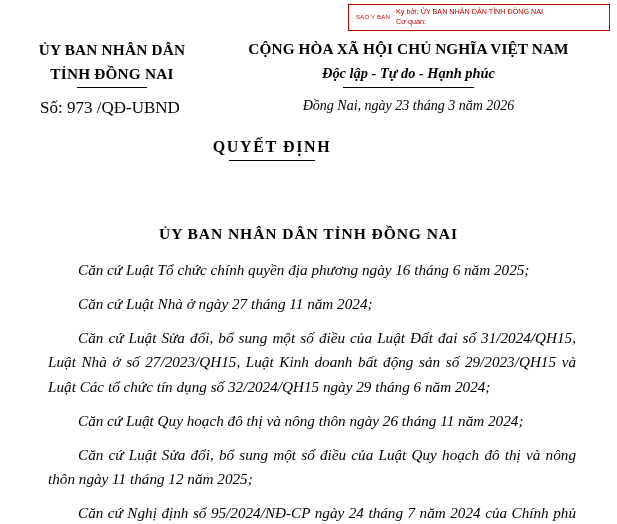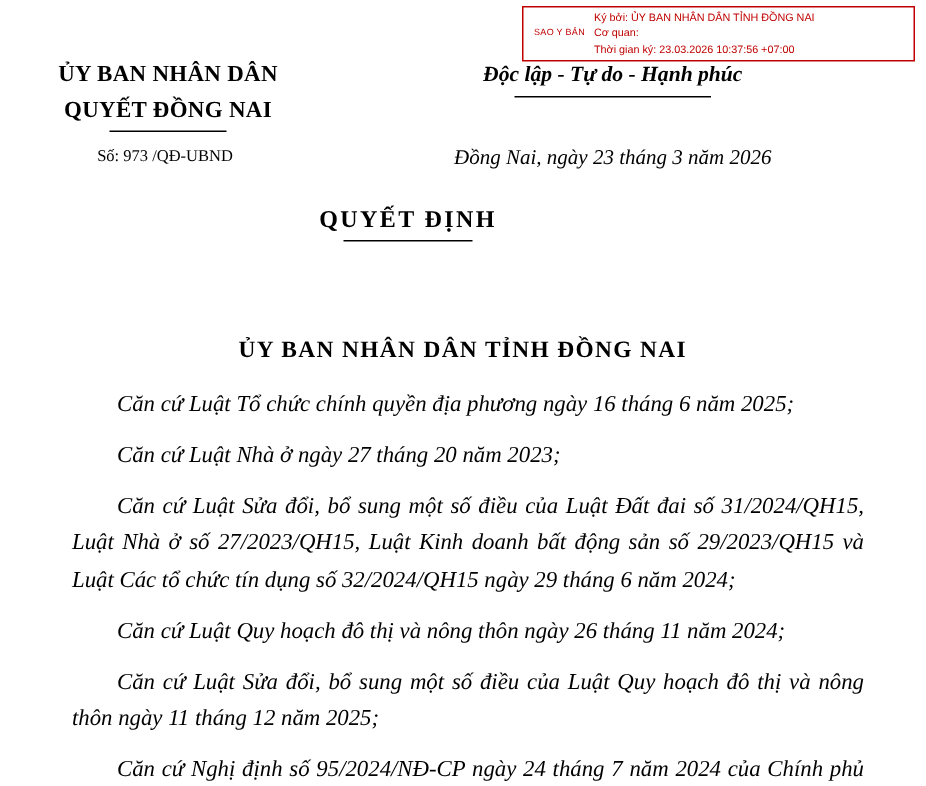--- a/index.html
+++ b/index.html
@@ -123,21 +123,21 @@
     position: absolute;
     top: 98px;
     left: 0;
     width: 617px;
     display: flex;
   }
   .num-line {
     width: 214px;
     flex: 0 0 214px;
     text-align: center;
-    font-size: 11px;
+    font-size: 17px;
     padding-left: 6px;
     box-sizing: border-box;
   }
   .date-line {
     flex: 1 1 auto;
     text-align: center;
     font-size: 14px;
     font-style: italic;
     padding-right: 14px;
     box-sizing: border-box;
@@ -213,50 +213,47 @@
   <div class="sig-left">SAO Y BẢN</div>
   <div class="sig-right">
     <div class="sig-line">
       <span class="sig-label">Ký bởi:</span>
       <span class="sig-val">ỦY BAN NHÂN DÂN TỈNH ĐỒNG NAI</span>
     </div>
     <div class="sig-line">
       <span class="sig-label">Cơ quan:</span>
       <span class="sig-val"></span>
     </div>
-    <div class="sig-line">
-      <span class="sig-label">Thời gian ký:</span>
-      <span class="sig-val">23.03.2026 10:37:56 +07:00</span>
-    </div>
   </div>
 </div>
 
 <div class="header">
   <div class="hdr-left">
     <div class="org1">ỦY BAN NHÂN DÂN</div>
-    <div class="org2">QUYẾT ĐỒNG NAI</div>
+    <div class="org2">TỈNH ĐỒNG NAI</div>
   </div>
   <div class="hdr-right">
+    <div class="nation1">CỘNG HÒA XÃ HỘI CHỦ NGHĨA VIỆT NAM</div>
     <div class="nation2">Độc lập - Tự do - Hạnh phúc</div>
   </div>
 </div>
 
 <div class="subhdr">
   <div class="num-line">Số:  973  /QĐ-UBND</div>
   <div class="date-line">Đồng Nai, ngày  23  tháng 3  năm 2026</div>
 </div>
 
 <div class="title-block">
   <div class="doc-type">QUYẾT ĐỊNH</div>
   <div class="doc-subject">
   </div>
 </div>
 
 <div class="issuer">ỦY BAN NHÂN DÂN TỈNH ĐỒNG NAI</div>
 
 <div class="body-text">
   <p>Căn cứ Luật Tổ chức chính quyền địa phương ngày 16 tháng 6 năm 2025;</p>
-  <p>Căn cứ Luật Nhà ở ngày 27 tháng 20 năm 2023;</p>
+  <p>Căn cứ Luật Nhà ở ngày 27 tháng 11 năm 2024;</p>
   <p>Căn cứ Luật Sửa đổi, bổ sung một số điều của Luật Đất đai số 31/2024/QH15, Luật Nhà ở số 27/2023/QH15, Luật Kinh doanh bất động sản số 29/2023/QH15 và Luật Các tổ chức tín dụng số 32/2024/QH15 ngày 29 tháng 6 năm 2024;</p>
   <p>Căn cứ Luật Quy hoạch đô thị và nông thôn ngày 26 tháng 11 năm 2024;</p>
   <p>Căn cứ Luật Sửa đổi, bổ sung một số điều của Luật Quy hoạch đô thị và nông thôn ngày 11 tháng 12 năm 2025;</p>
   <p>Căn cứ Nghị định số 95/2024/NĐ-CP ngày 24 tháng 7 năm 2024 của Chính phủ quy định chi tiết một số điều của Luật Nhà ở;</p>
 </div>
 
 </body></html>

